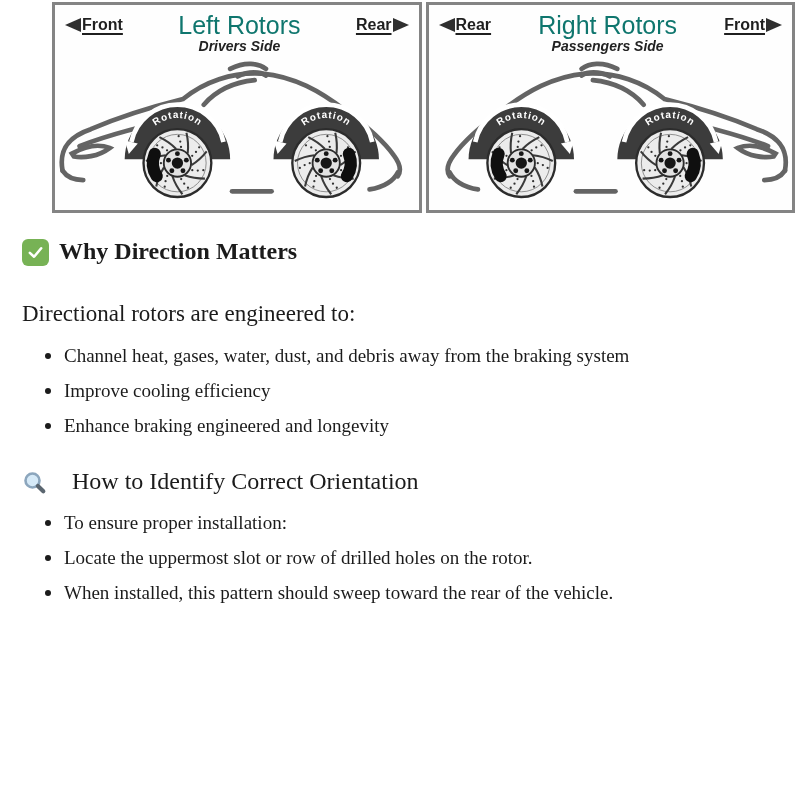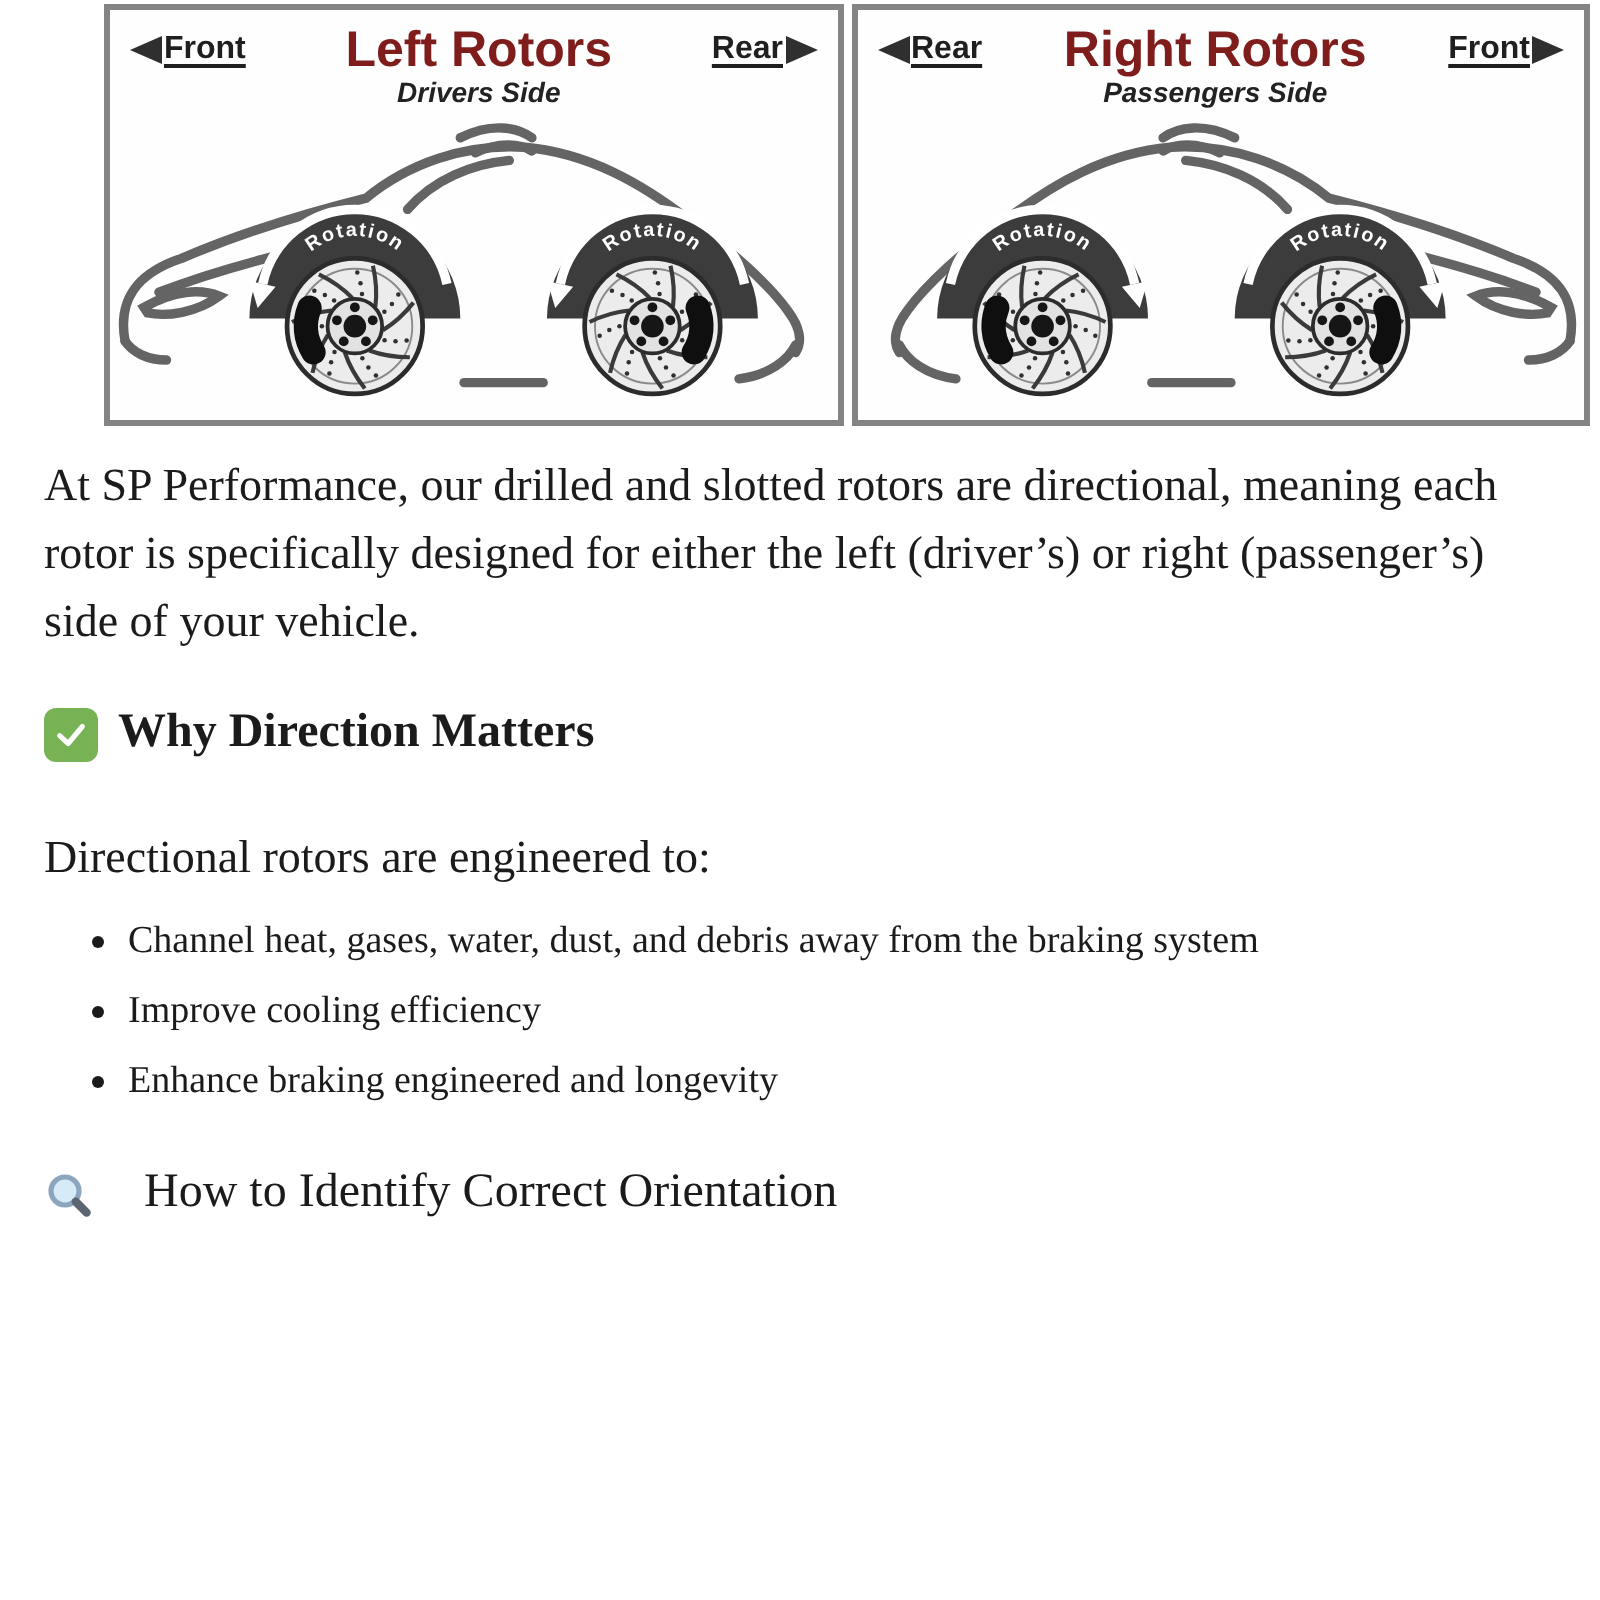--- a/index.html
+++ b/index.html
@@ -25,21 +25,21 @@
     padding:7px 10px 0 10px;
   }
   .dir{display:flex;align-items:center;gap:1px;margin-top:4px;
        font-family:"Liberation Sans",sans-serif;font-weight:bold;font-size:16px;color:#1f1f1f;}
   .dir-text{text-decoration:underline;text-decoration-thickness:2px;text-underline-offset:3px;}
   .arr{width:0;height:0;border-top:7px solid transparent;border-bottom:7px solid transparent;display:inline-block;}
   .arr-left{border-right:16px solid #2f2f2f;}
   .arr-right{border-left:16px solid #2f2f2f;}
   .panel-title-block{display:flex;flex-direction:column;align-items:center;
        font-family:"Liberation Sans",sans-serif;min-width:0;}
-  .panel-title{font-weight:bold;font-size:25px;line-height:26px;color:#7f1d1d;white-space:nowrap;}
+  .panel-title{font-weight:normal;font-size:25px;line-height:26px;color:#0f766e;white-space:nowrap;}
   .panel-subtitle{font-weight:bold;font-style:italic;font-size:14px;line-height:16px;color:#222;}
   .car-wrap{width:100%;}
   .car-wrap svg{display:block;}
   .rot-text{font-family:"Liberation Sans",sans-serif;font-size:10.5px;font-weight:bold;
        fill:#ffffff;letter-spacing:1px;}
   
   .intro{font-size:23px;line-height:34px;margin:13px 26px 0 22px;}
   .section-head{display:flex;align-items:flex-end;gap:10px;margin:23px 26px 0 22px;
        font-size:24px;font-weight:bold;line-height:30px;}
   .section-head.normal{font-weight:normal;gap:24px;}
@@ -299,21 +299,20 @@
               <path d="M 310.0 125.8 A 26 26 0 0 0 312.1 102.3" fill="none" stroke="#0f0f0f" stroke-width="13" stroke-linecap="round"></path>
             </g>
             <text class="rot-text"><textPath href="#Rt0" startOffset="50%" text-anchor="middle">Rotation</textPath></text>
             <text class="rot-text"><textPath href="#Rt1" startOffset="50%" text-anchor="middle">Rotation</textPath></text>
           </svg>
         </div>
     </div>
 
   </div>
 
-  <p class="intro">At SP Performance, our drilled and slotted rotors are directional, meaning each rotor is specifically designed for either the left (driver’s) or right (passenger’s) side of your vehicle.</p>
 
   <h2 class="section-head">
     <span class="check-icon">
       <svg viewBox="0 0 24 24" width="17" height="17" aria-hidden="true">
         <path d="M4 12.5 L10 18 L20 6" fill="none" stroke="#ffffff" stroke-width="3.6" stroke-linecap="round" stroke-linejoin="round"></path>
       </svg>
     </span>
     <span>Why Direction Matters</span>
   </h2>
 
@@ -329,14 +328,19 @@
     <span class="mag-icon">
       <svg viewBox="0 0 26 26" width="26" height="26" aria-hidden="true">
         <circle class="lens" cx="10.5" cy="10.5" r="7"></circle>
         <circle class="ring" cx="10.5" cy="10.5" r="7"></circle>
         <line class="handle" x1="15.9" y1="15.9" x2="21.3" y2="21.3"></line>
       </svg>
     </span>
     <span>How to Identify Correct Orientation</span>
   </h3>
 
+  <ul>
+    <li>To ensure proper installation:</li>
+    <li>Locate the uppermost slot or row of drilled holes on the rotor.</li>
+    <li>When installed, this pattern should sweep toward the rear of the vehicle.</li>
+  </ul>
 
 </div>
 
 </body></html>

